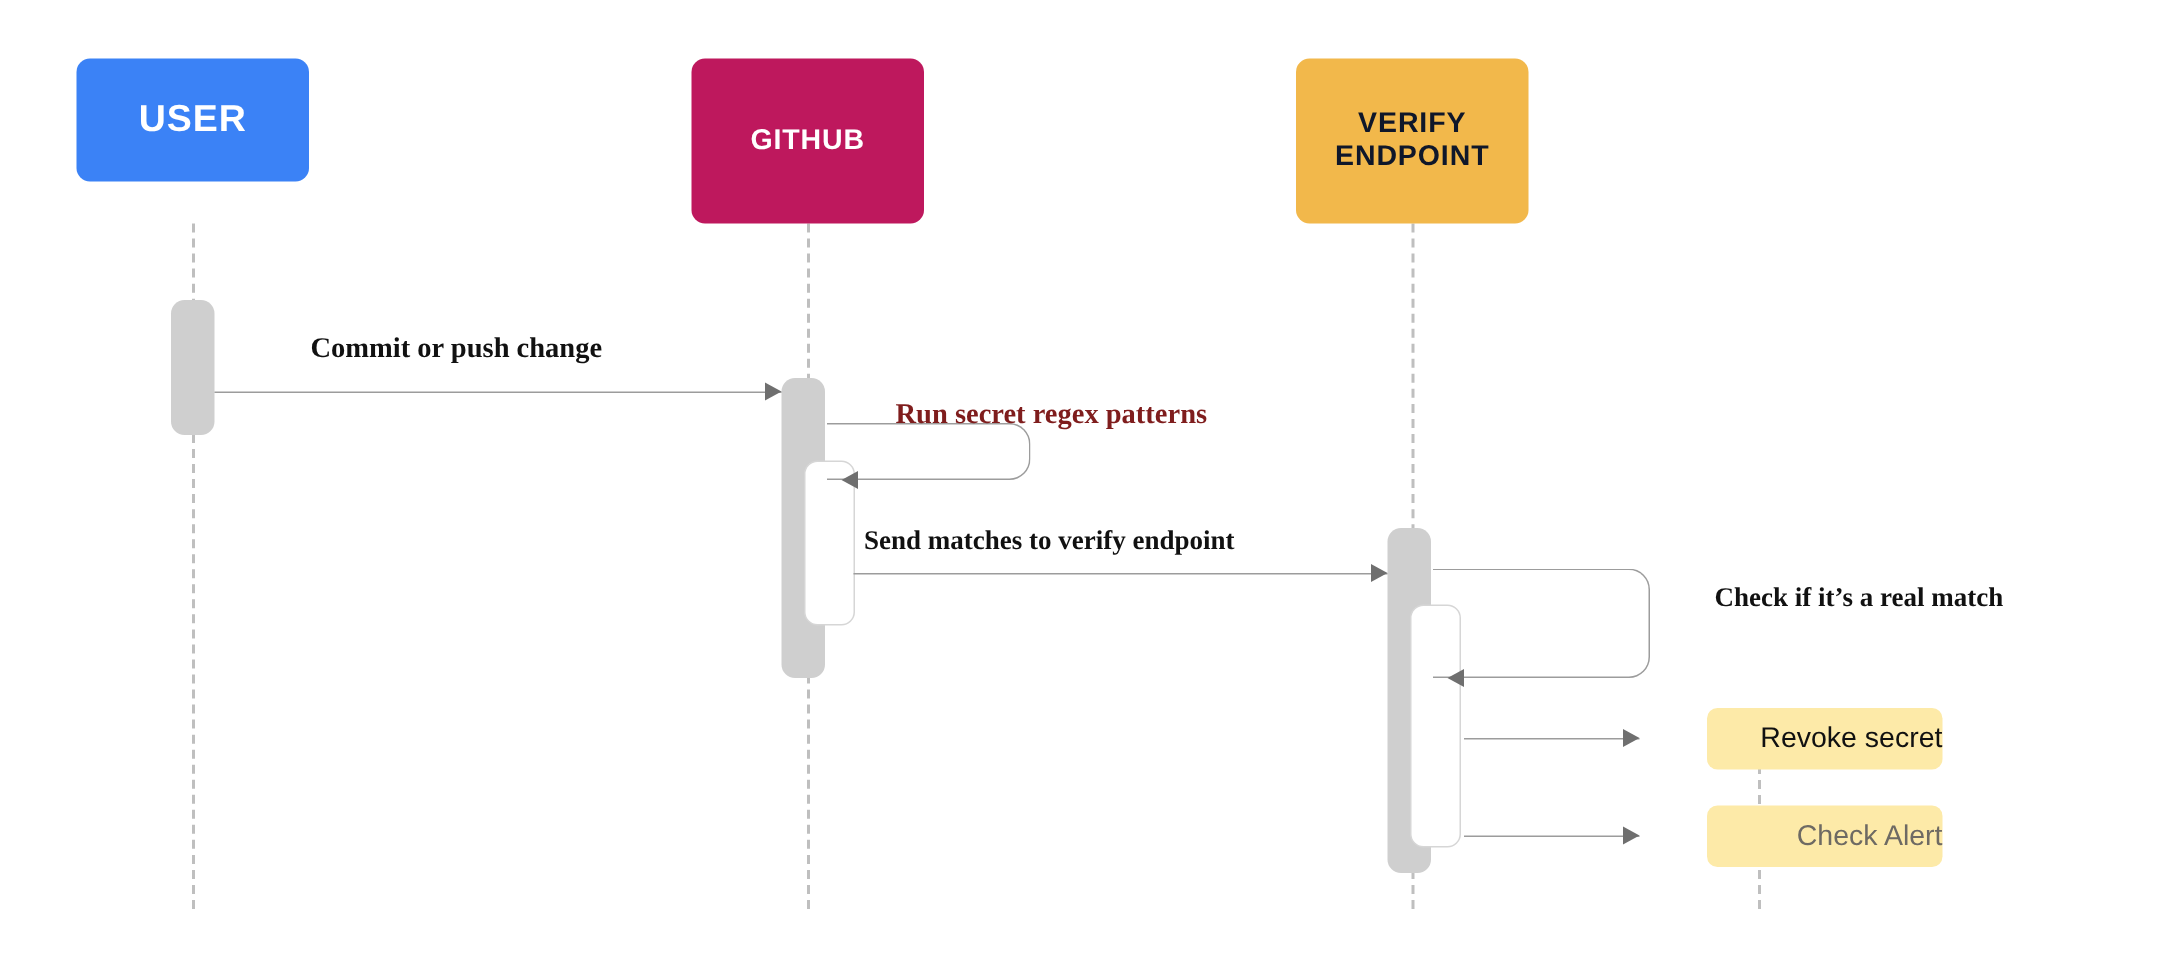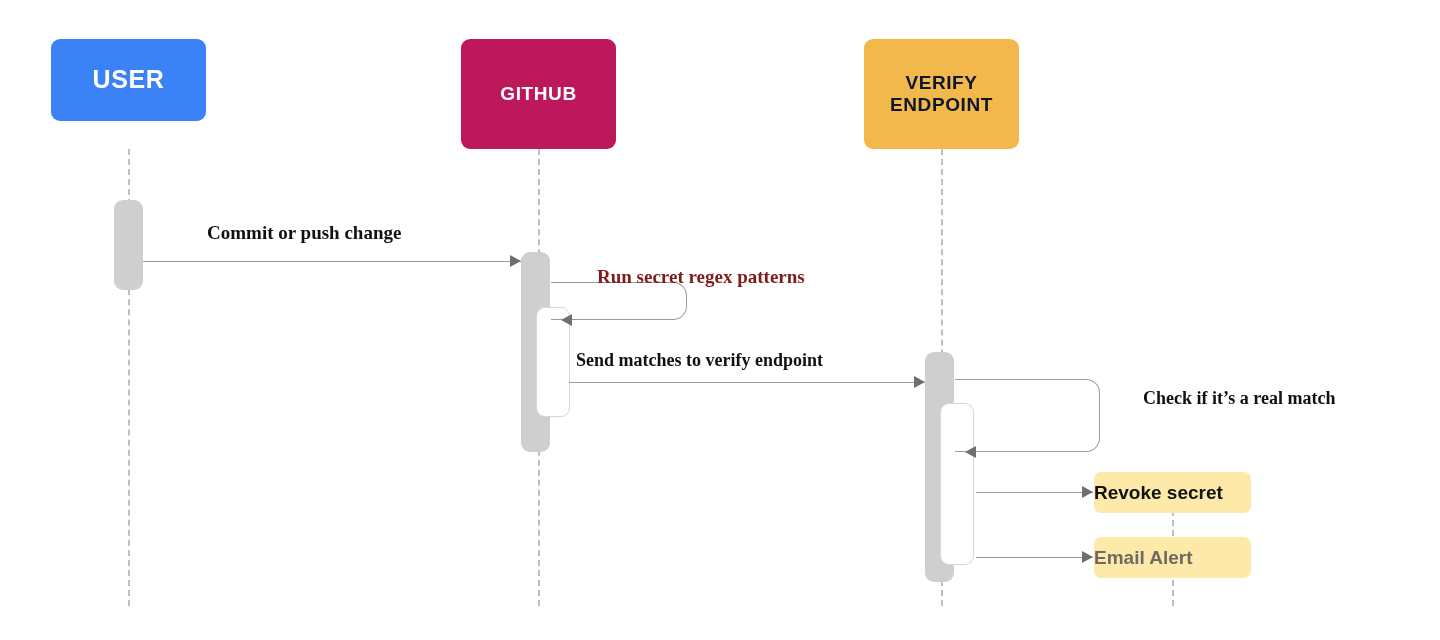--- a/index.html
+++ b/index.html
@@ -96,25 +96,26 @@
     user-select: none;
     font-family: Liberation Serif, serif;
   }
 
   
   .action-box {
     position: absolute;
     border-radius: 7px;
     display: flex;
     align-items: center;
-    justify-content: flex-start;
-    font-weight: bold;
+    justify-content: flex-end;
+    font-weight: normal;
     white-space: nowrap;
     box-sizing: border-box;
     user-select: none;
+    margin-left: 44px;
   }
 </style>
 </head>
 <body>
 
 <div id="canvas">
 
   <div class="lifeline" id="ll-user" style="left: 128px; top: 149px; height: 457px;"></div>
   <div class="lifeline" id="ll-github" style="left: 538px; top: 149px; height: 457px;"></div>
   <div class="lifeline" id="ll-verify" style="left: 941px; top: 149px; height: 457px;"></div>
@@ -145,21 +146,21 @@
   <div class="msg-line" id="m5-line" style="left: 976px; top: 492px; width: 117px;"></div>
   <div class="arrowhead right" id="m5-head" style="top: 486px; left: 1082px;"></div>
 
   <div class="msg-line" id="m6-line" style="left: 976px; top: 557px; width: 117px;"></div>
   <div class="arrowhead right" id="m6-head" style="top: 551px; left: 1082px;"></div>
 
   <div class="action-box" id="box-revoke" style="left: 1094px; top: 472px; width: 157px; height: 41px; background: rgb(253, 234, 168); color: rgb(17, 17, 17); font-size: 19px;">
     <span>Revoke secret</span>
   </div>
   <div class="action-box" id="box-email" style="left: 1094px; top: 537px; width: 157px; height: 41px; background: rgb(253, 234, 168); color: rgb(110, 106, 99); font-size: 19px;">
-    <span>Email Alert</span>
+    <span>Check Alert</span>
   </div>
 
   <div class="participant" id="p-user" style="left: 51px; top: 39px; width: 155px; height: 82px; background: #3b82f6; color: rgb(255, 255, 255); font-size: 25px;">
     <span id="p-user-label">USER</span>
   </div>
   <div class="participant" id="p-github" style="left: 461px; top: 39px; width: 155px; height: 110px; background: #be185d; color: rgb(255, 255, 255); font-size: 19px;">
     <span id="p-github-label">GITHUB</span>
   </div>
   <div class="participant" id="p-verify" style="left: 864px; top: 39px; width: 155px; height: 110px; background: rgb(242, 184, 75); color: #0f172a; font-size: 19px;">
     <span id="p-verify-label">VERIFY<br>ENDPOINT</span>

